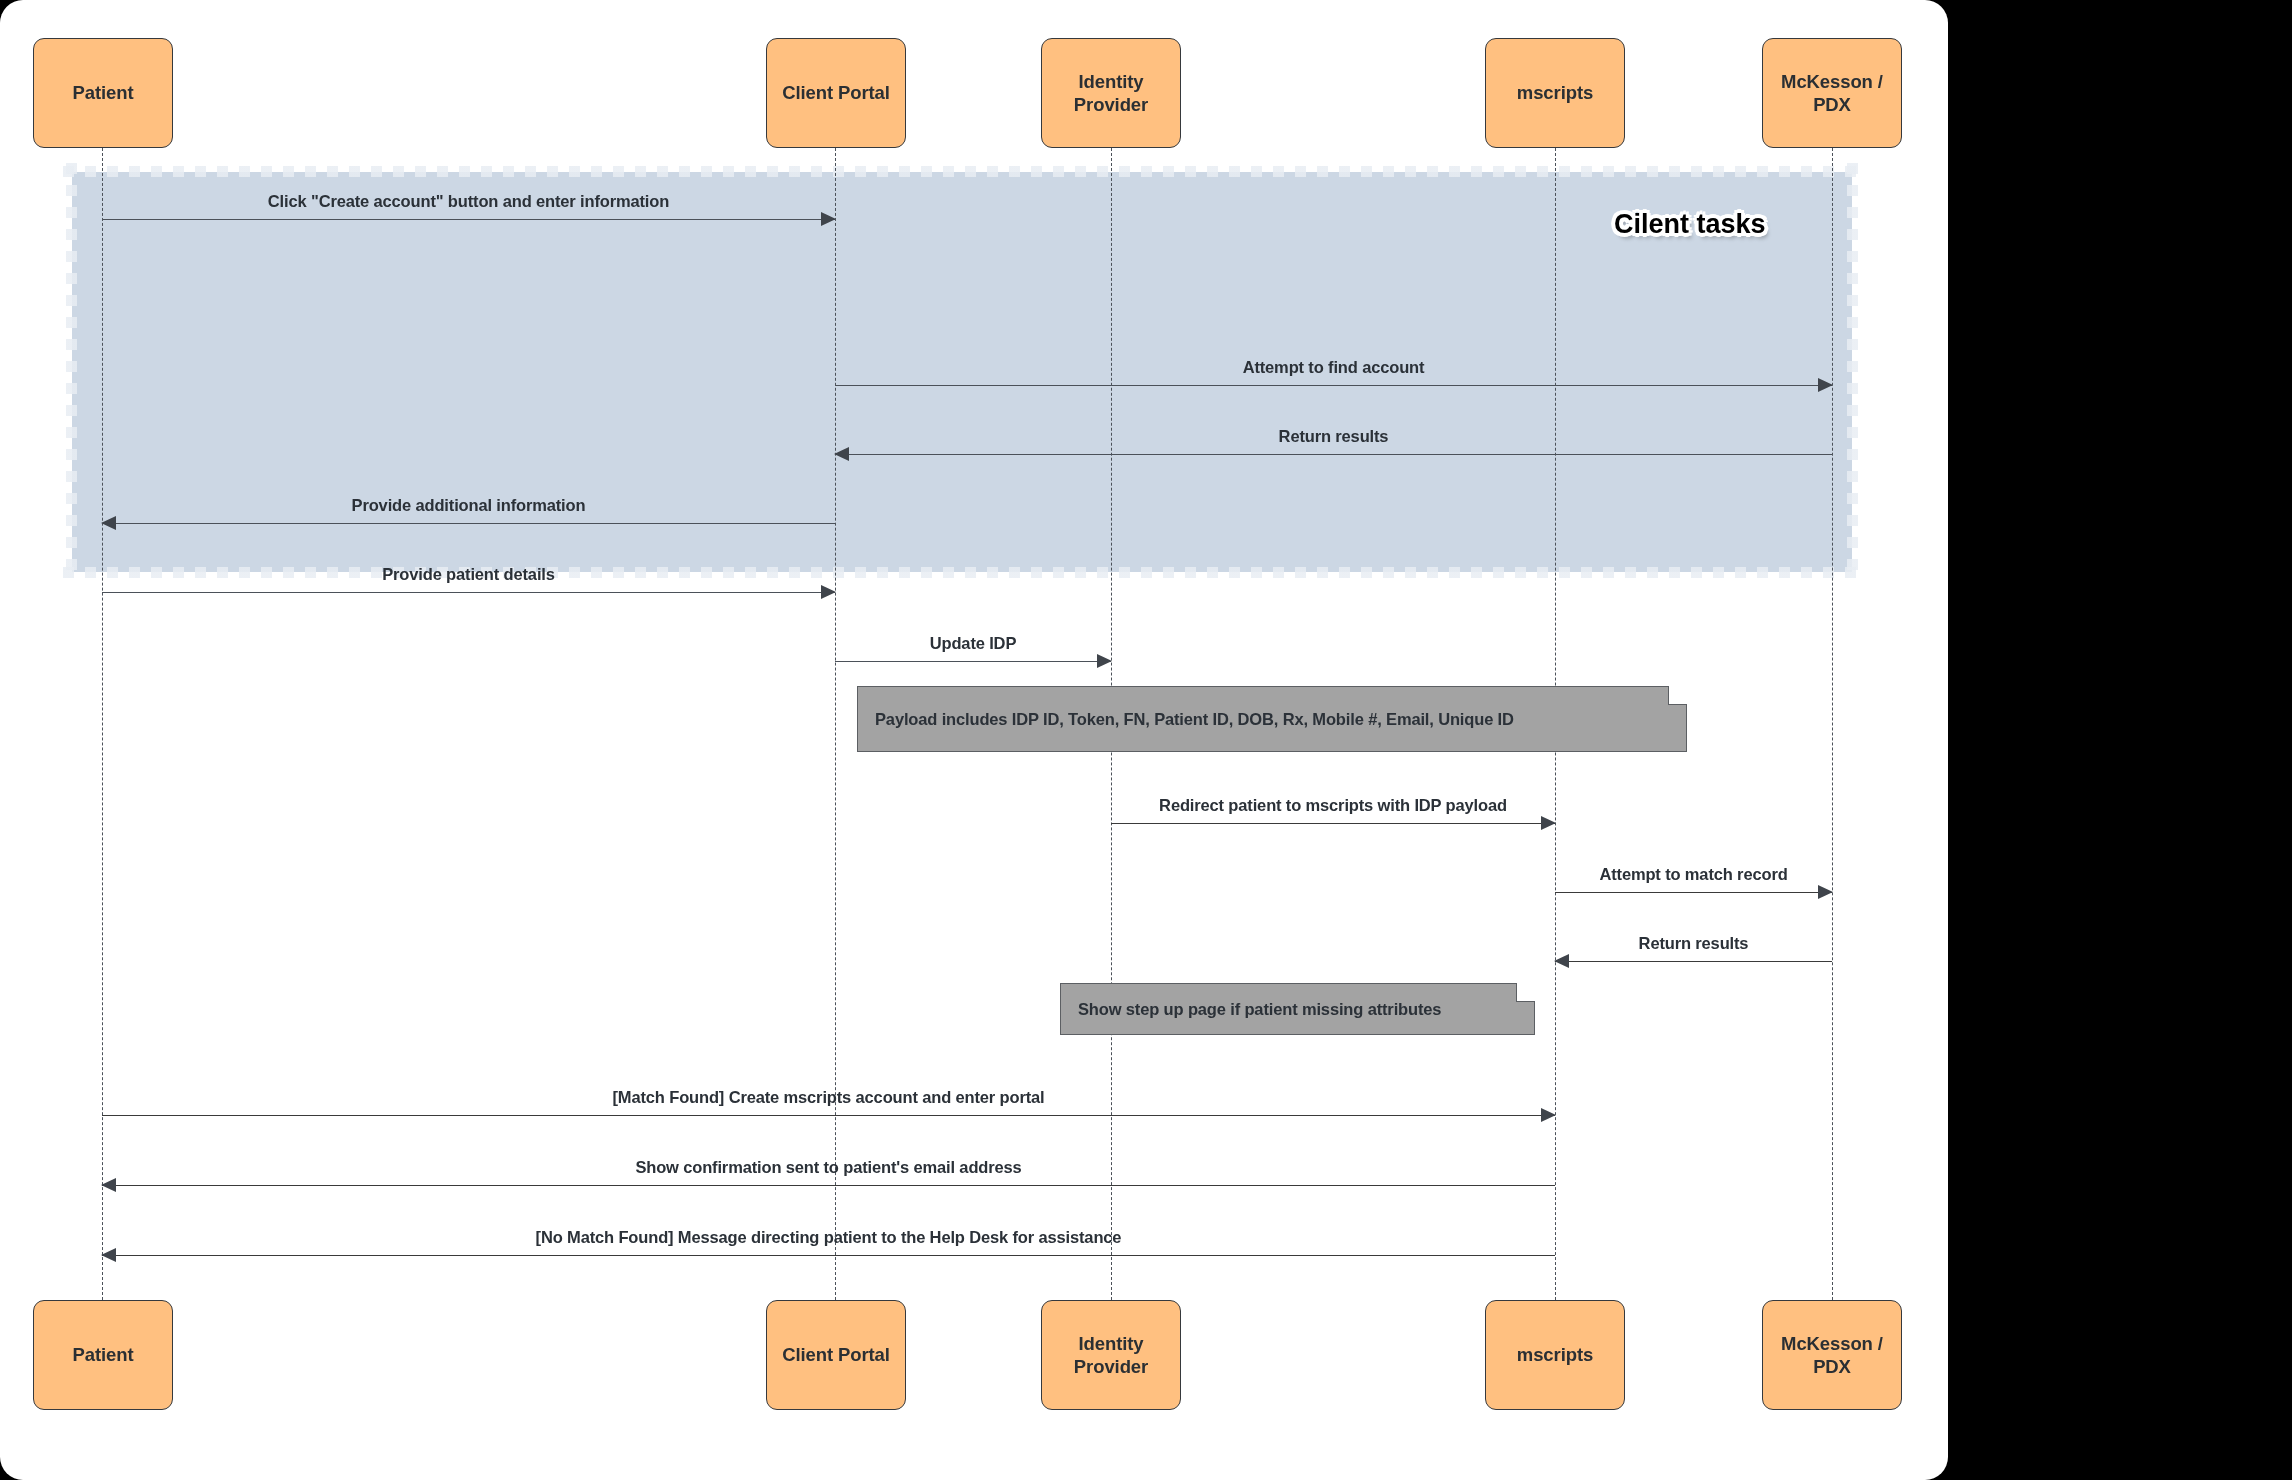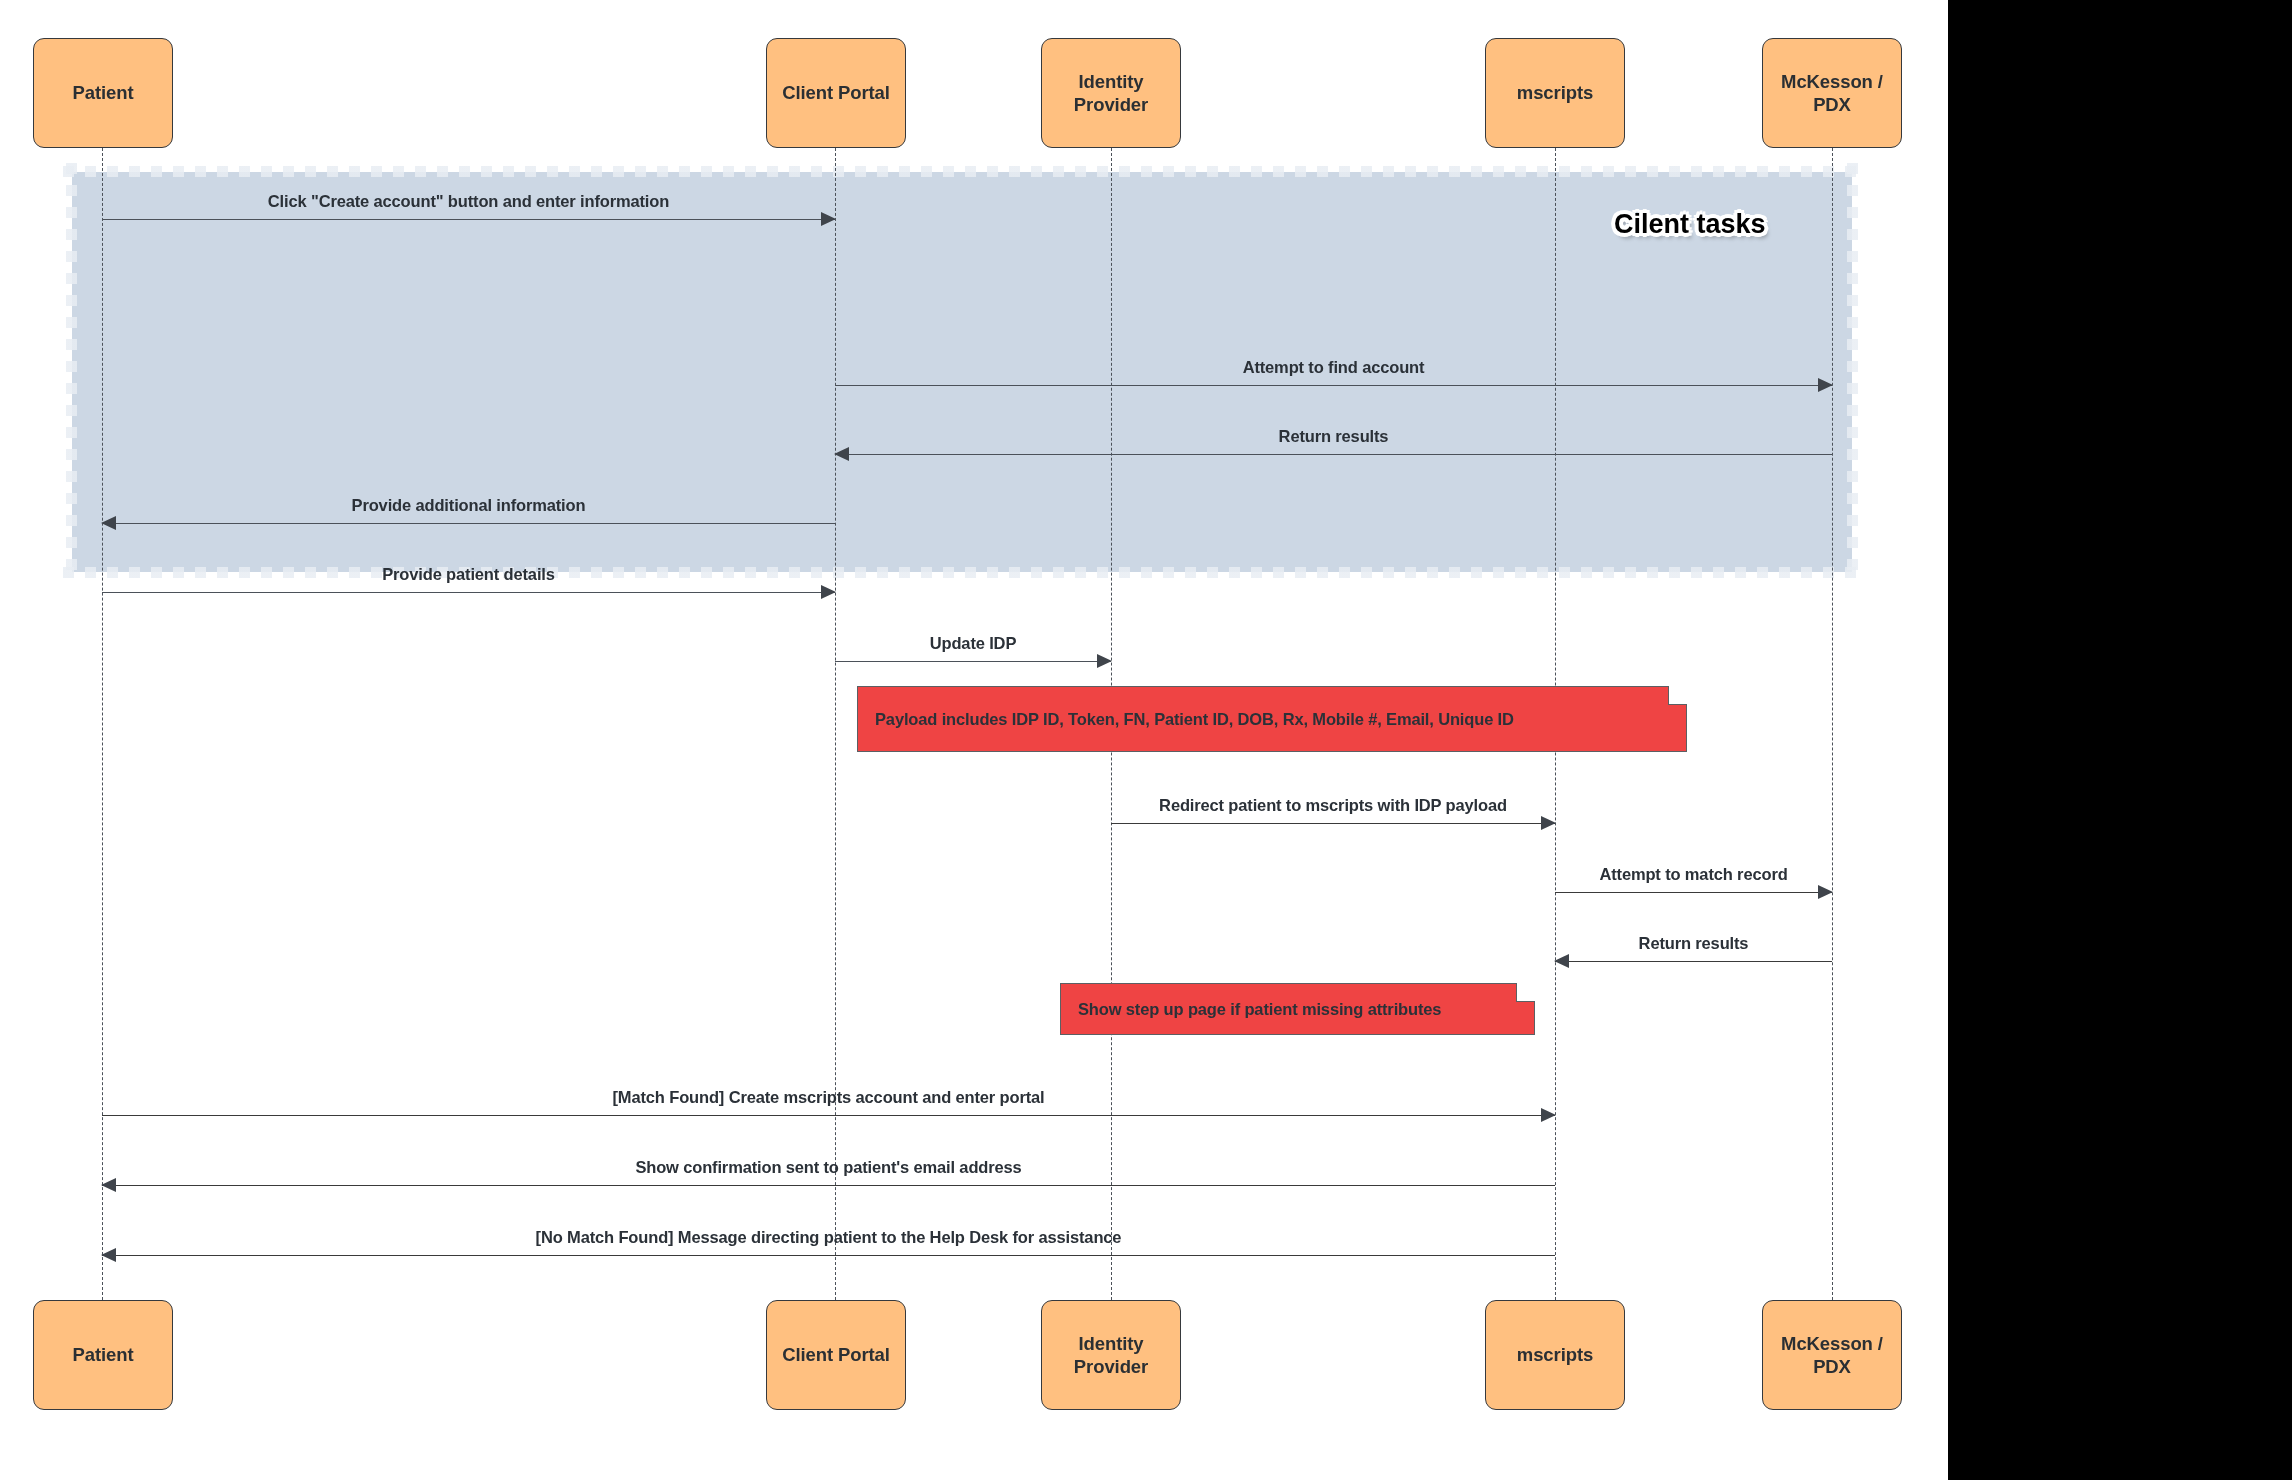--- a/index.html
+++ b/index.html
@@ -14,20 +14,21 @@
     overflow: hidden;
     font-family: "Liberation Sans", sans-serif;
   }
   #canvas {
     position: absolute;
     left: 0;
     top: 0;
     width: 1948px;
     height: 1480px;
     background: #ffffff;
+    border-radius: 23px;
   }
   
   .actor {
     position: absolute;
     background: #FFC080;
     border: 1.6px solid #36393d;
     border-radius: 11px;
     box-sizing: border-box;
     display: flex;
     align-items: center;
@@ -129,21 +130,21 @@
     font-size: 16.5px;
     font-weight: bold;
     color: #2b3138;
     white-space: nowrap;
     letter-spacing: -0.15px;
   }
 
   
   .note {
     position: absolute;
-    background: #ef4444;
+    background: #a3a3a3;
     border: 1.4px solid #5c5f63;
     box-sizing: border-box;
     display: flex;
     align-items: center;
     font-size: 16.5px;
     font-weight: bold;
     color: #2b3138;
     padding-left: 17px;
     letter-spacing: -0.15px;
     white-space: nowrap;

